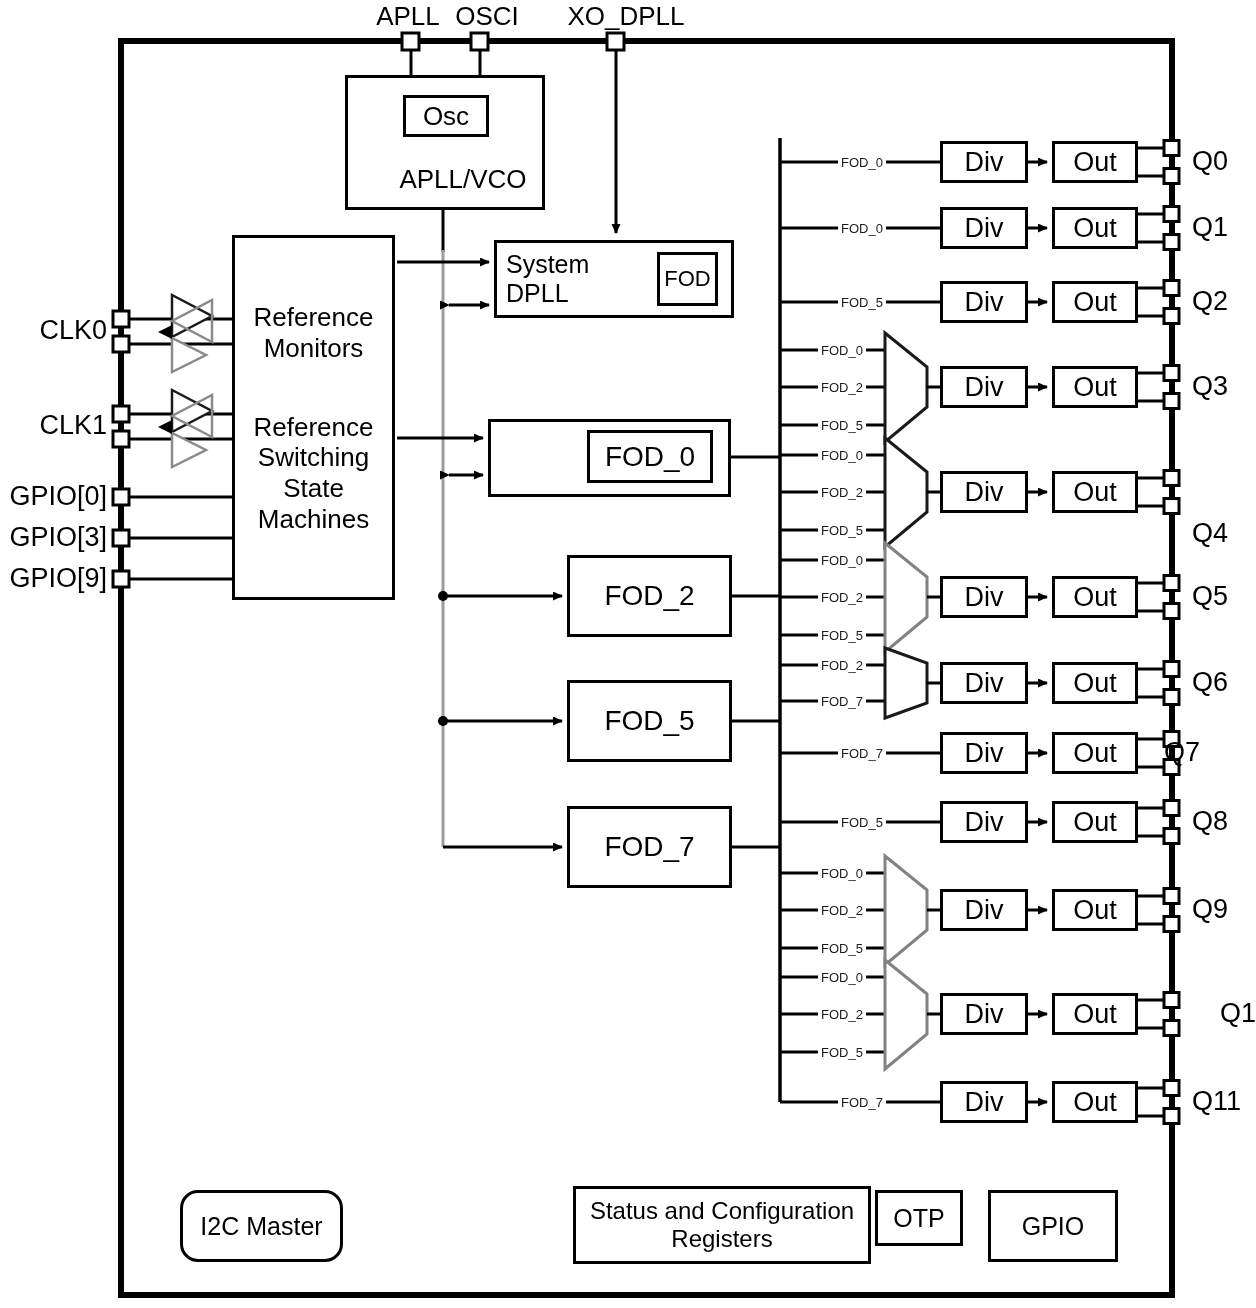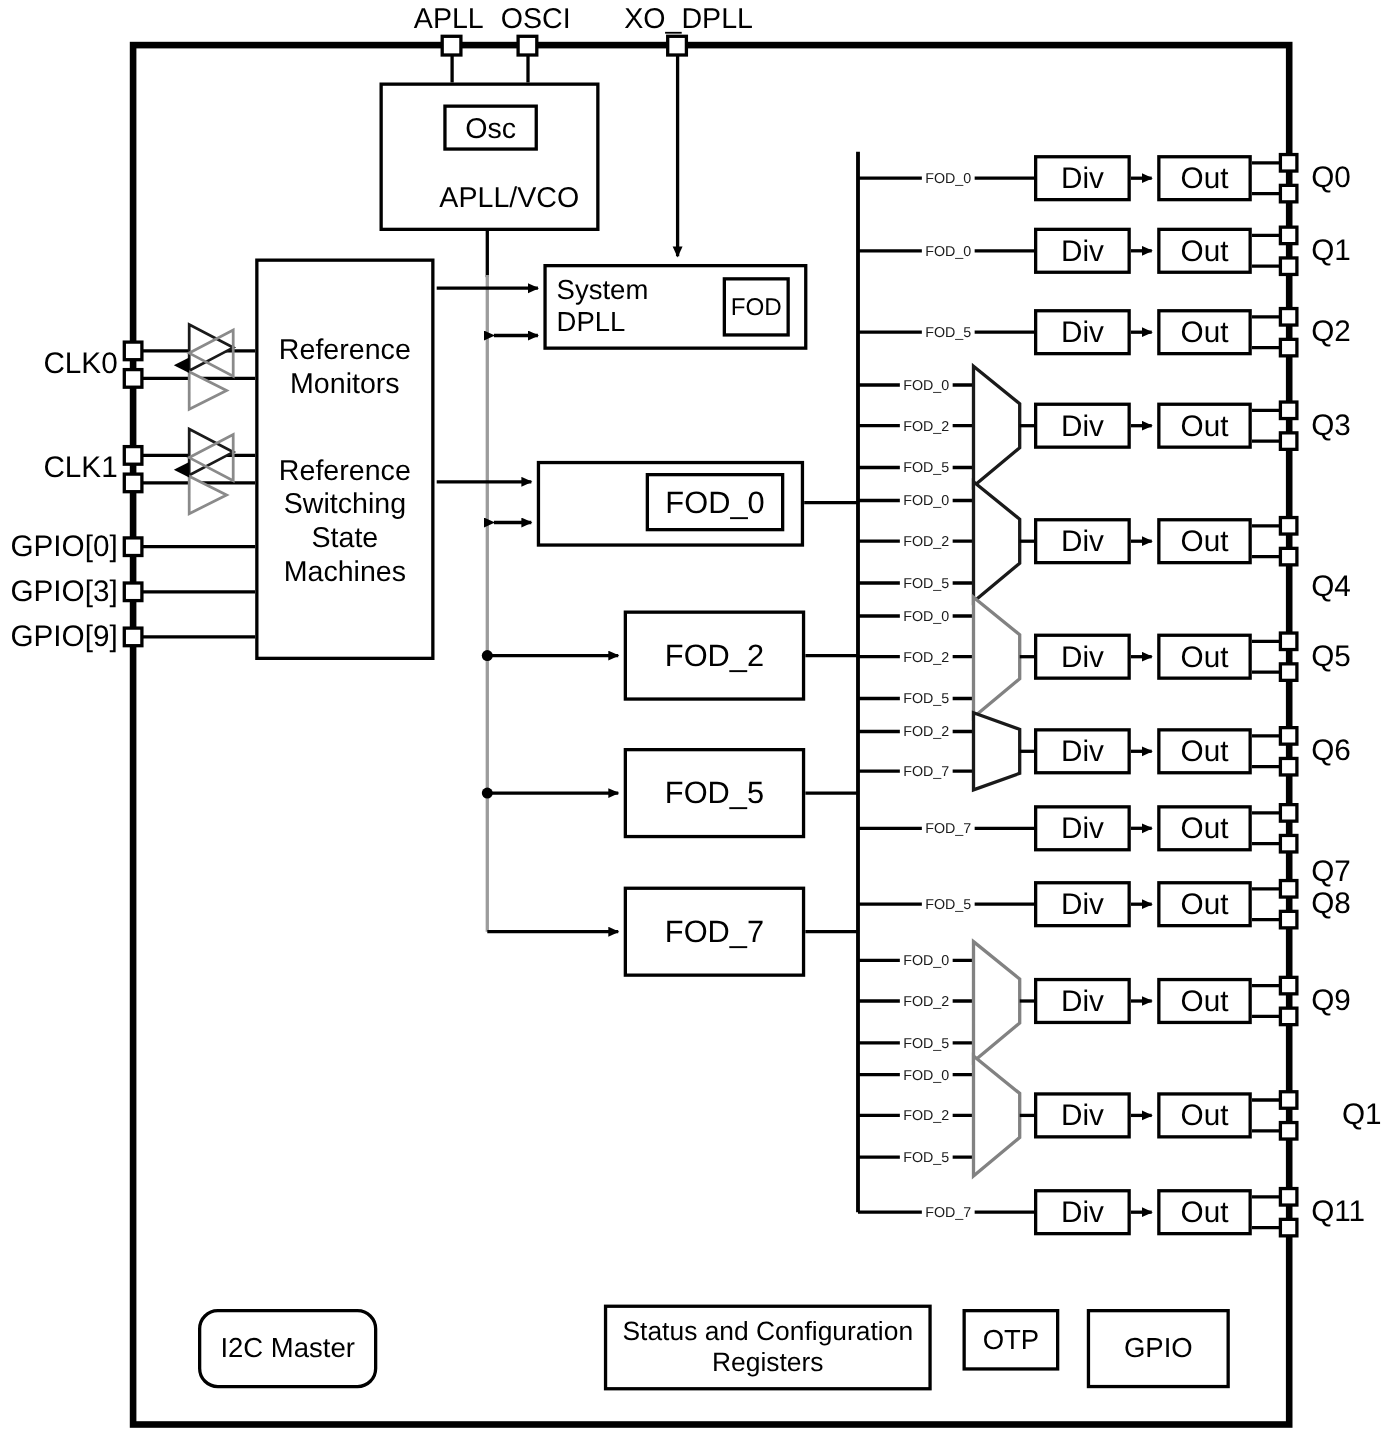--- a/index.html
+++ b/index.html
@@ -235,21 +235,21 @@
     <div class="box fz28" style="left:567px;top:680px;width:165px;height:82px;">FOD_5</div>
     <div class="box fz28" style="left:567px;top:806px;width:165px;height:82px;">FOD_7</div>
 
     <div class="lbl r fz27" style="left:8px;top:315px;width:99px;height:32px;">CLK0</div>
     <div class="lbl r fz27" style="left:8px;top:410px;width:99px;height:32px;">CLK1</div>
     <div class="lbl r fz27" style="left:2px;top:481px;width:105px;height:32px;">GPIO[0]</div>
     <div class="lbl r fz27" style="left:2px;top:522px;width:105px;height:32px;">GPIO[3]</div>
     <div class="lbl r fz27" style="left:2px;top:563px;width:105px;height:32px;">GPIO[9]</div>
 
     <div class="box fz25" style="left:180px;top:1190px;width:163px;height:72px;border-radius:18px;">I2C Master</div>
-    <div class="box fz24" style="left:549px;top:1186px;width:298px;height:78px;">Status and
+    <div class="box fz24" style="left:573px;top:1186px;width:298px;height:78px;">Status and
 Configuration Registers</div>
     <div class="box fz25" style="left:875px;top:1190px;width:88px;height:56px;">OTP</div>
     <div class="box fz25" style="left:988px;top:1190px;width:130px;height:72px;">GPIO</div>
 
     <div id="rowBoxes">
         <div class="box fz27" style="left: 940px; top: 141px; width: 88px; height: 42px;">Div</div>
         <div class="box fz27" style="left: 1052px; top: 141px; width: 86px; height: 42px;">Out</div>
         <div class="lbl fz27" style="left: 1192px; top: 146px; width: 60px; height: 32px;">Q0</div>
         <div class="wirelabel" style="left: 862px; top: 162px;">FOD_0</div>
         <div class="box fz27" style="left: 940px; top: 207px; width: 88px; height: 42px;">Div</div>
@@ -278,21 +278,21 @@
         <div class="wirelabel" style="left: 842px; top: 560px;">FOD_0</div>
         <div class="wirelabel" style="left: 842px; top: 597px;">FOD_2</div>
         <div class="wirelabel" style="left: 842px; top: 635px;">FOD_5</div>
         <div class="box fz27" style="left: 940px; top: 662px; width: 88px; height: 42px;">Div</div>
         <div class="box fz27" style="left: 1052px; top: 662px; width: 86px; height: 42px;">Out</div>
         <div class="lbl fz27" style="left: 1192px; top: 667px; width: 60px; height: 32px;">Q6</div>
         <div class="wirelabel" style="left: 842px; top: 665px;">FOD_2</div>
         <div class="wirelabel" style="left: 842px; top: 701px;">FOD_7</div>
         <div class="box fz27" style="left: 940px; top: 732px; width: 88px; height: 42px;">Div</div>
         <div class="box fz27" style="left: 1052px; top: 732px; width: 86px; height: 42px;">Out</div>
-        <div class="lbl fz27" style="left: 1192px; top: 737px; width: 60px; height: 32px; margin-top: 40px;">Q7</div>
+        <div class="lbl fz27" style="left: 1164px; top: 737px; width: 60px; height: 32px;">Q7</div>
         <div class="wirelabel" style="left: 862px; top: 753px;">FOD_7</div>
         <div class="box fz27" style="left: 940px; top: 801px; width: 88px; height: 42px;">Div</div>
         <div class="box fz27" style="left: 1052px; top: 801px; width: 86px; height: 42px;">Out</div>
         <div class="lbl fz27" style="left: 1192px; top: 806px; width: 60px; height: 32px;">Q8</div>
         <div class="wirelabel" style="left: 862px; top: 822px;">FOD_5</div>
         <div class="box fz27" style="left: 940px; top: 889px; width: 88px; height: 42px;">Div</div>
         <div class="box fz27" style="left: 1052px; top: 889px; width: 86px; height: 42px;">Out</div>
         <div class="lbl fz27" style="left: 1192px; top: 894px; width: 60px; height: 32px;">Q9</div>
         <div class="wirelabel" style="left: 842px; top: 873px;">FOD_0</div>
         <div class="wirelabel" style="left: 842px; top: 910px;">FOD_2</div>

